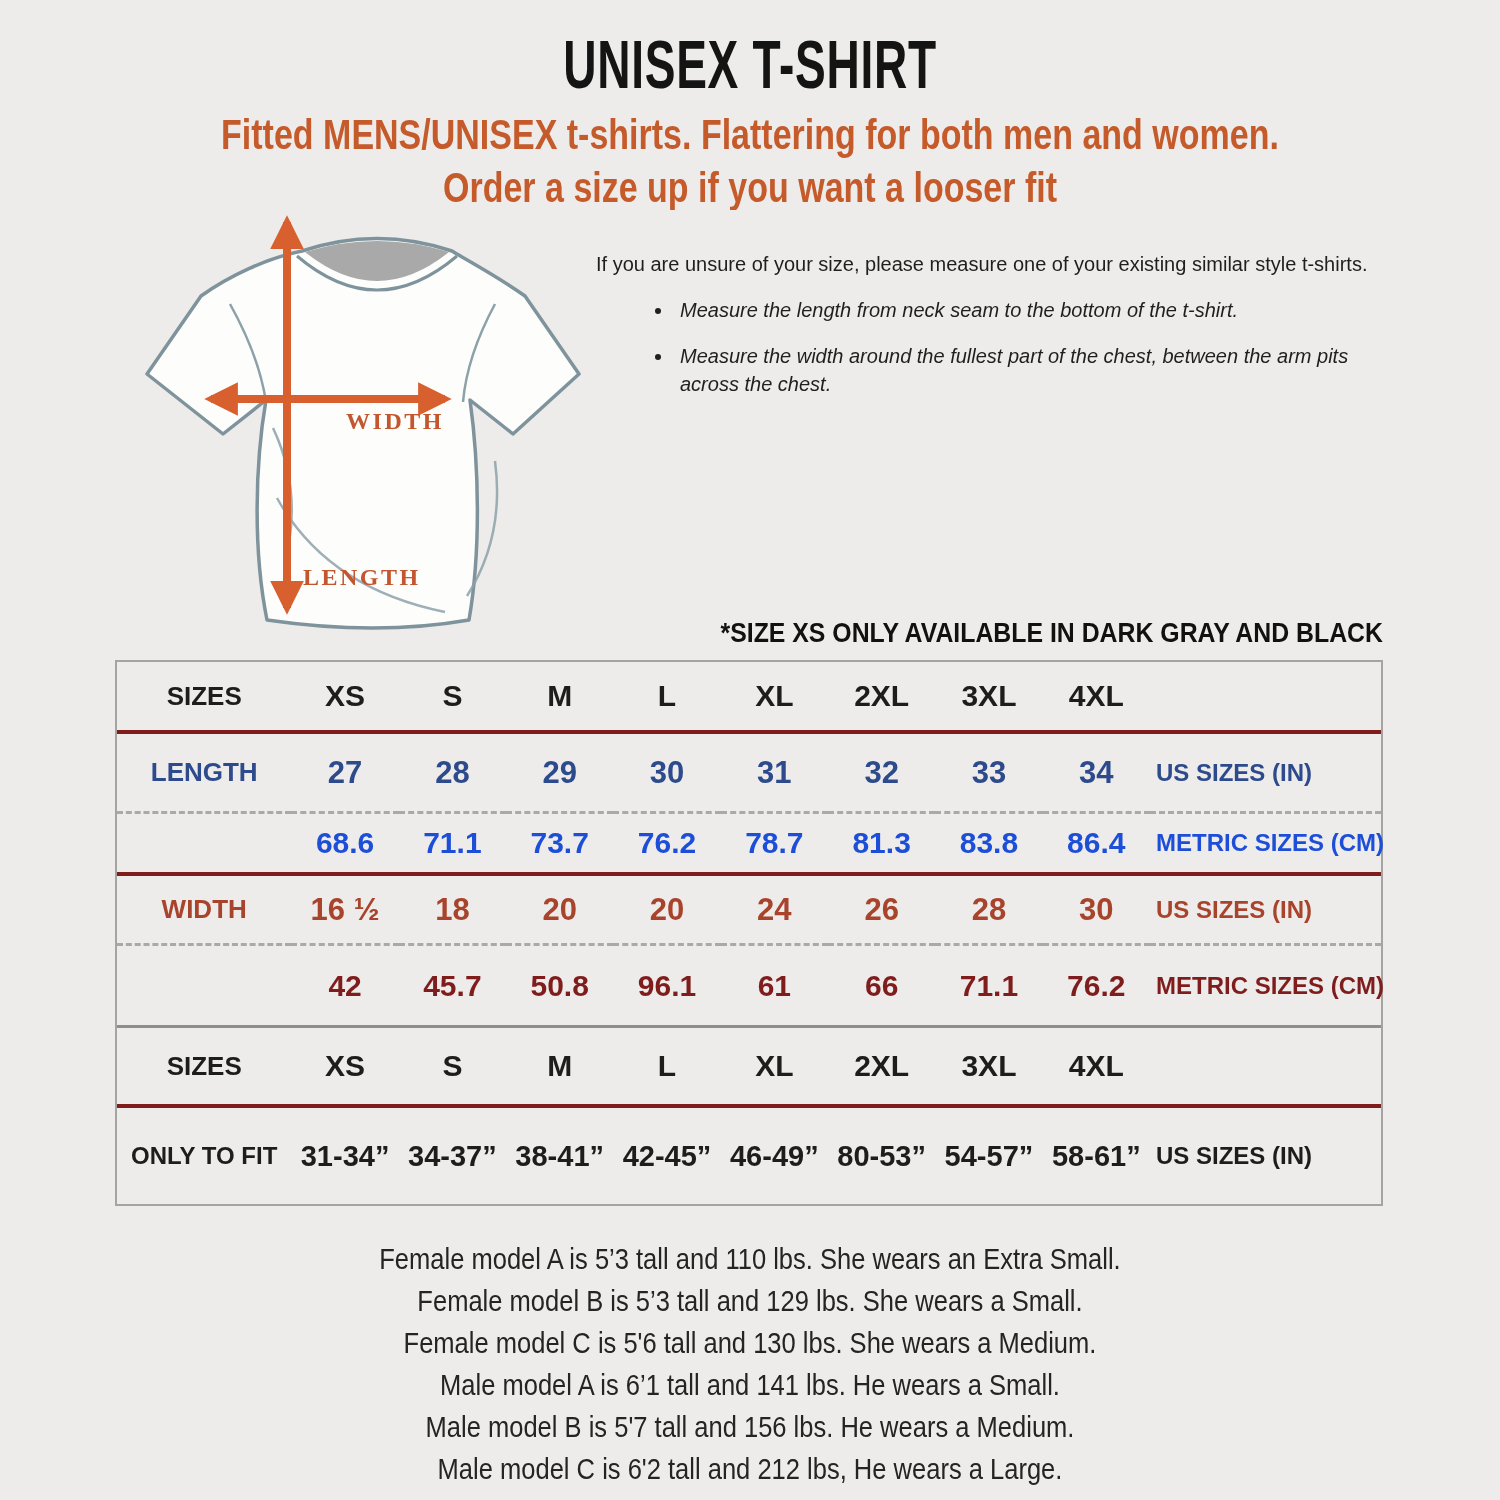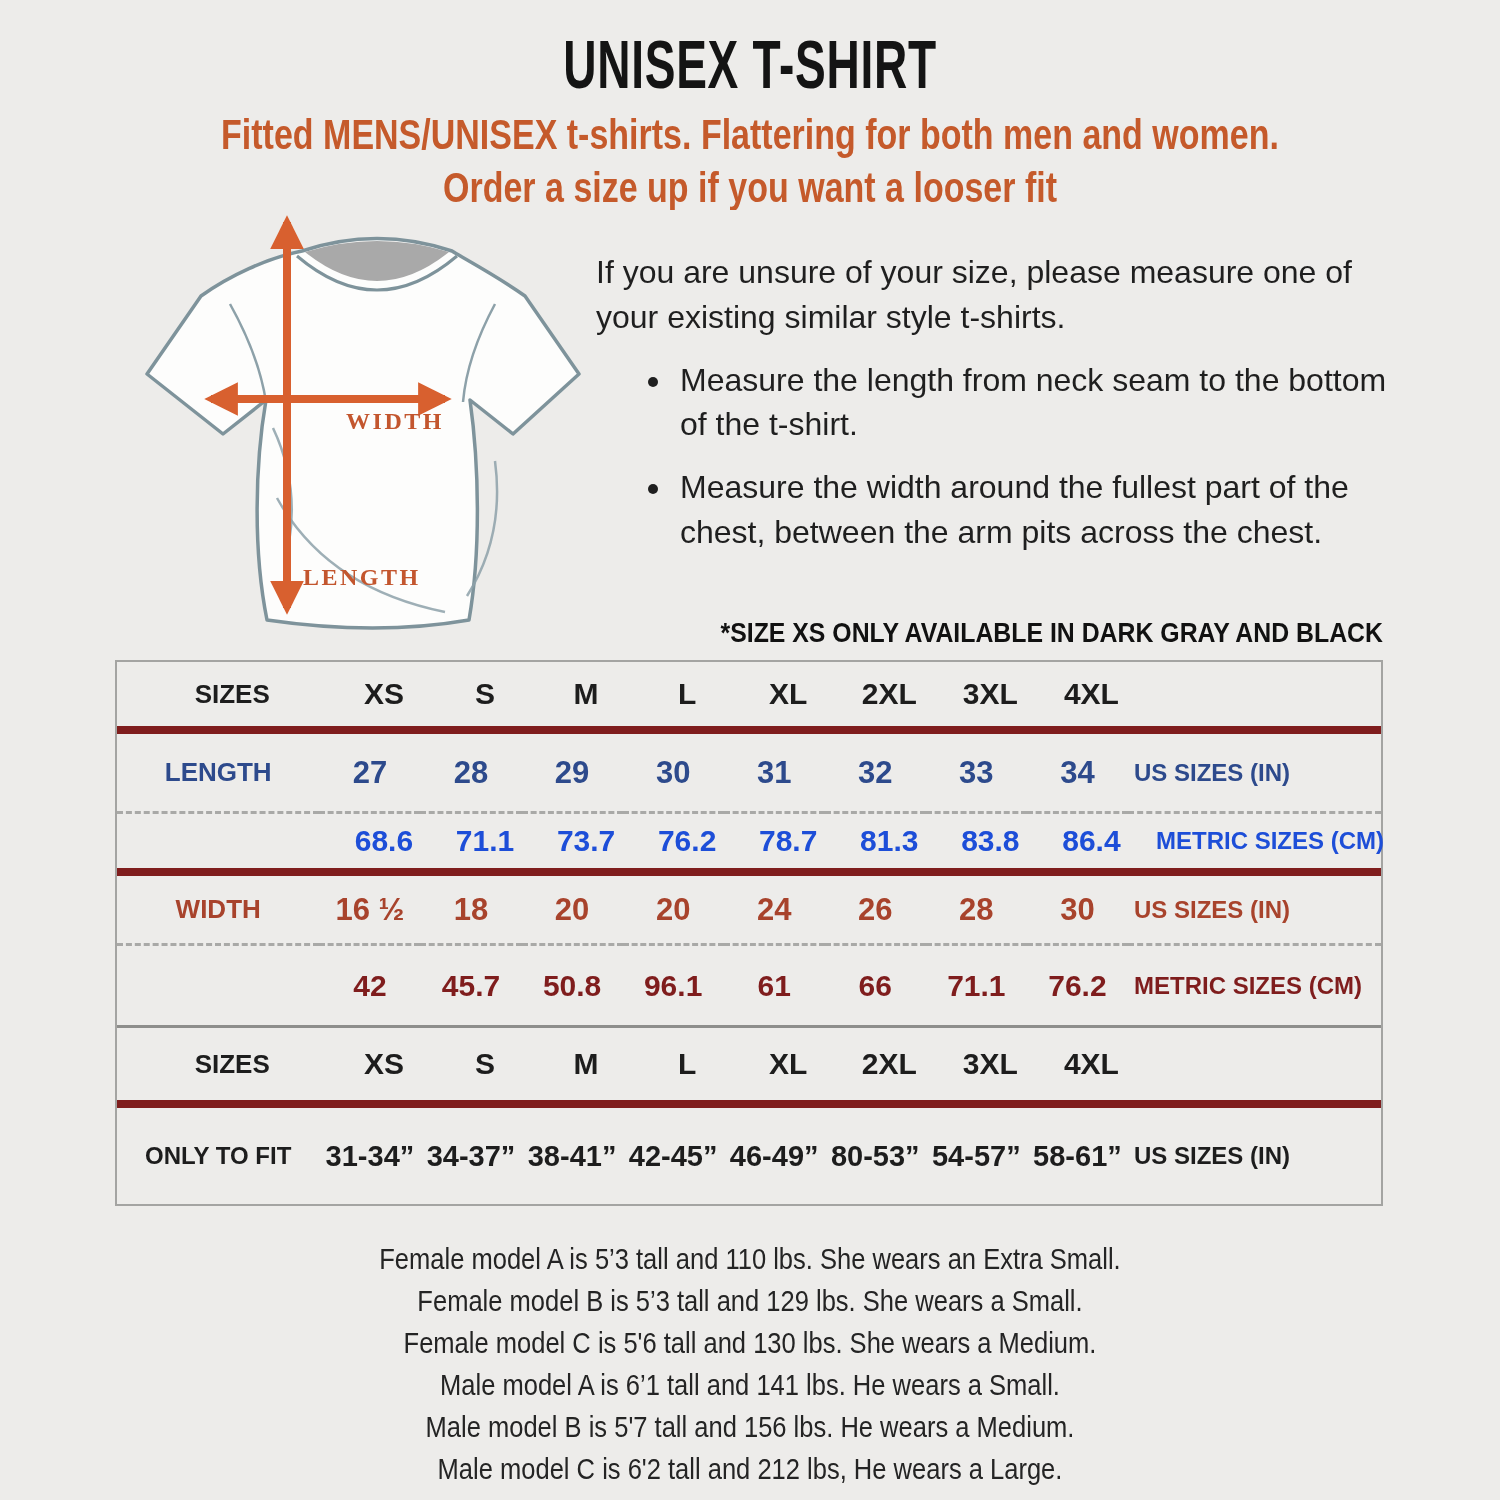--- a/index.html
+++ b/index.html
@@ -16,23 +16,23 @@
     transform:scale(0.72,1.08);transform-origin:50% 0;white-space:nowrap;
   }
   .subtitle{
     position:absolute;top:108px;left:0;width:1500px;text-align:center;
     font-size:40px;font-weight:700;color:#c55a2b;line-height:1.28;
     transform:scale(0.85,1.04);transform-origin:50% 0;
   }
   
   .tshirt-wrap{position:absolute;left:126px;top:206px;width:472px;height:432px;}
   
-  .instructions{position:absolute;left:596px;top:250px;width:810px;font-size:32px;line-height:1.40;color:#1f1f1f;}
+  .instructions{position:absolute;left:596px;top:250px;width:810px;font-size:20px;line-height:1.40;color:#1f1f1f;}
   .instructions p{margin:0;}
-  .instructions ul{margin:18px 0 0 0;padding-left:78px;list-style:disc outside;}
+  .instructions ul{margin:18px 0 0 0;padding-left:78px;list-style:disc outside;font-style:italic;}
   .instructions li{margin-bottom:18px;padding-left:6px;}
   
   .xs-note{
     position:absolute;left:115px;top:618px;width:1268px;text-align:right;
     font-size:27px;font-weight:700;color:#111;white-space:nowrap;
     transform:scale(0.92,1.02);transform-origin:100% 0;
   }
   
   .size-table{
     position:absolute;left:115px;top:660px;width:1268px;height:546px;
@@ -45,21 +45,21 @@
   .t-row:nth-child(3){height:62px;}
   .t-row:nth-child(4){height:70px;}
   .t-row:nth-child(5){height:82px;}
   .t-row:nth-child(6){height:80px;}
   .cell{
     display:table-cell;vertical-align:middle;text-align:center;
     font-weight:700;white-space:nowrap;
   }
   .cell.lbl{width:13.8%;}
   .cell.unit{width:17.8%;text-align:left;padding-left:6px;}
-  .sep-solid  .cell{border-bottom:8px solid #7f1d1d;padding-left:28px;}
+  .sep-solid  .cell{border-bottom:4px solid #7f1d1d;}
   .sep-dashed .cell{border-bottom:3px dashed #a9a9a7;}
   .sep-thick  .cell{border-bottom:3px solid #8e8e8c;}
   .row-sizes .cell{color:#1d1d1d;font-size:30px;}
   .row-sizes .cell.lbl{font-size:26px;}
   .row-blue-dark .cell{color:#2d4a8c;font-size:31px;}
   .row-blue-dark .cell.lbl{font-size:26px;}
   .row-blue-light .cell{color:#1d4ed8;font-size:30px;}
   .row-red-dark .cell{color:#a8432c;font-size:31px;}
   .row-red-dark .cell.lbl{font-size:26px;}
   .row-red-light .cell{color:#7f1d1d;font-size:30px;}

